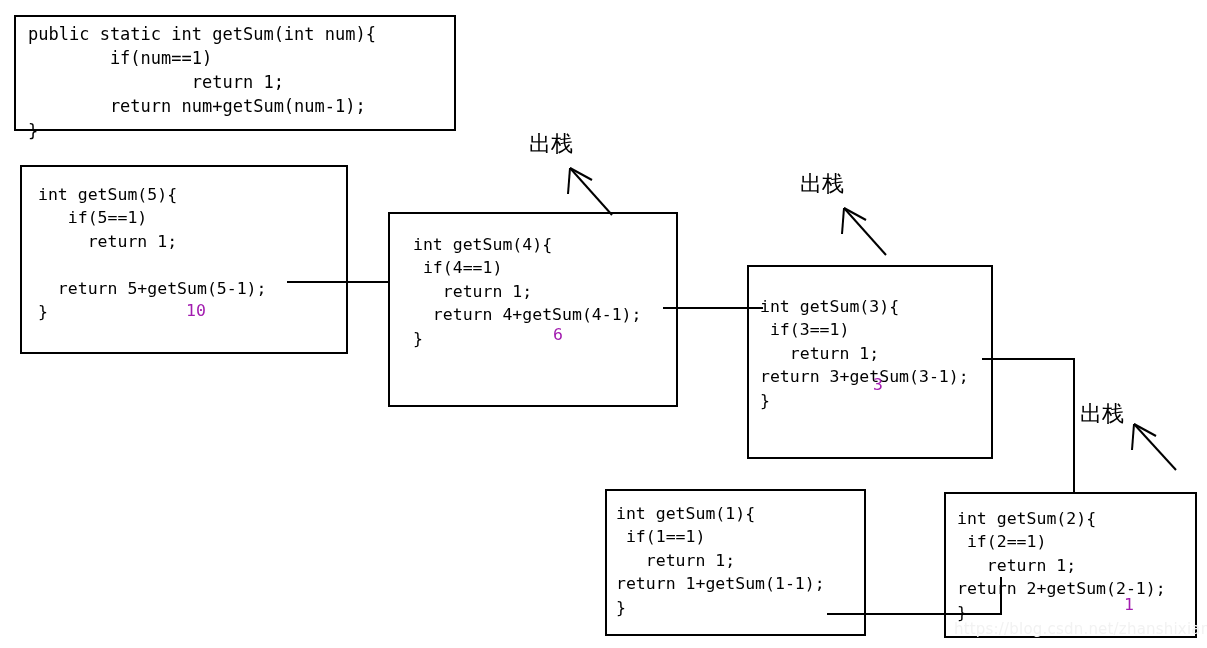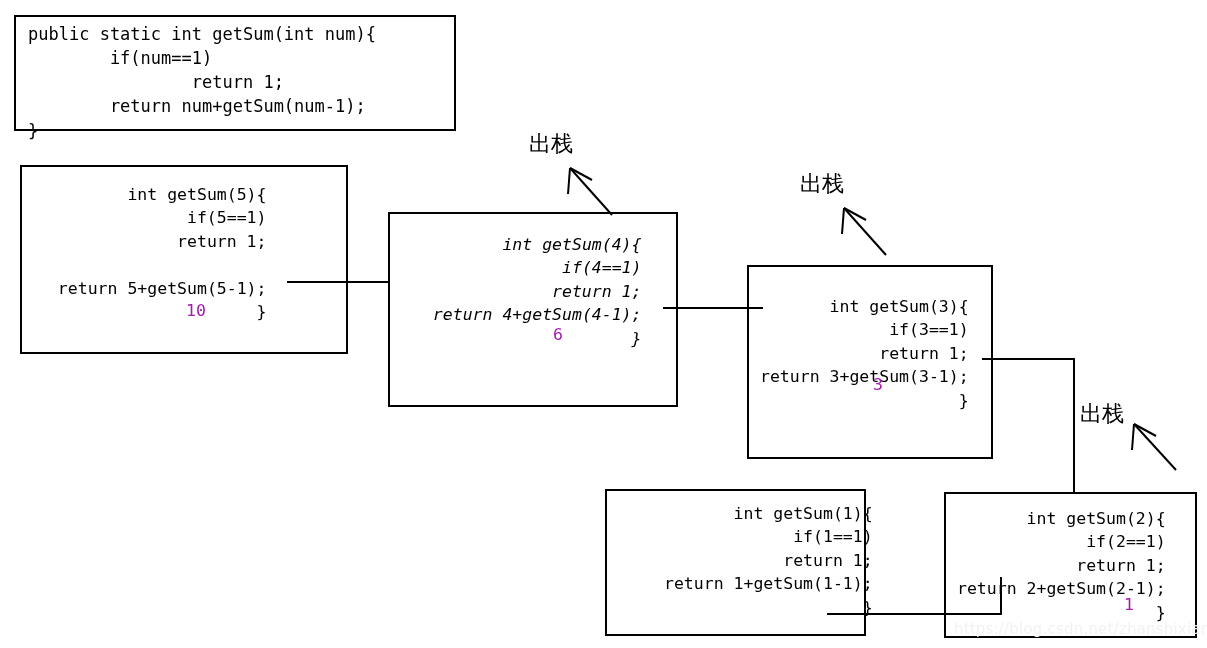--- a/index.html
+++ b/index.html
@@ -29,21 +29,20 @@
     font-family: "DejaVu Sans Mono", "Liberation Mono", monospace;
     color: #000000;
     line-height: 1.42;
     letter-spacing: 0px;
   }
   .code-main {
     font-size: 17px;
   }
   .code-frame {
     font-size: 16.5px;
-    text-align: right;
   }
   .result-val {
     position: absolute;
     font-family: "DejaVu Sans Mono", "Liberation Mono", monospace;
     font-size: 16.5px;
     color: #a21caf;
     white-space: pre;
   }
   .cn-label {
     position: absolute;
@@ -86,21 +85,21 @@
   <div class="box" style="left:20px; top:165px; width:328px; height:189px;"></div>
   <div class="code code-frame" style="left:38px; top:183px;">int getSum(5){
    if(5==1)
      return 1;
 
   return 5+getSum(5-1);
 }</div>
   <div class="result-val" style="left:186px; top:301px;">10</div>
 
   <div class="box" style="left:388px; top:212px; width:290px; height:195px;"></div>
-  <div class="code code-frame" style="left:413px; top:233px;font-style:italic;">int getSum(4){
+  <div class="code code-frame" style="left:413px; top:233px;">int getSum(4){
  if(4==1)
    return 1;
   return 4+getSum(4-1);
 }</div>
   <div class="result-val" style="left:553px; top:325px;">6</div>
 
   <div class="box" style="left:747px; top:265px; width:246px; height:194px;"></div>
   <div class="code code-frame" style="left:760px; top:295px;">int getSum(3){
  if(3==1)
    return 1;
@@ -110,21 +109,21 @@
 
   <div class="box" style="left:944px; top:492px; width:253px; height:146px;"></div>
   <div class="code code-frame" style="left:957px; top:507px;">int getSum(2){
  if(2==1)
    return 1;
 return 2+getSum(2-1);
 }</div>
   <div class="result-val" style="left:1124px; top:595px;">1</div>
 
   <div class="box" style="left:605px; top:489px; width:261px; height:147px;"></div>
-  <div class="code code-frame" style="left:616px; top:502px;margin-left:48px;">int getSum(1){
+  <div class="code code-frame" style="left:616px; top:502px;">int getSum(1){
  if(1==1)
    return 1;
 return 1+getSum(1-1);
 }</div>
 
   <div class="connector h-line" style="left:287px; top:281px; width:101px;"></div>
 
   <div class="connector h-line" style="left:663px; top:307px; width:100px;"></div>
 
   <div class="connector h-line" style="left:982px; top:358px; width:93px;"></div>

